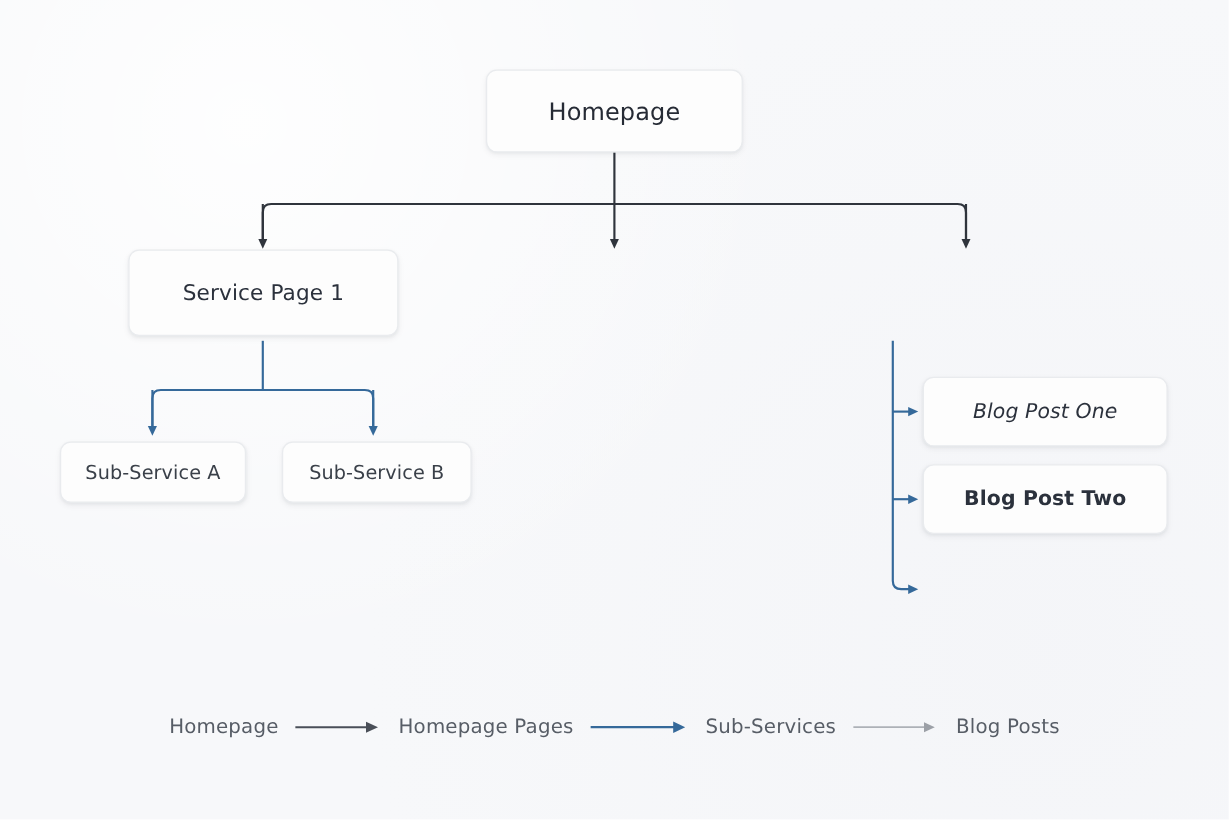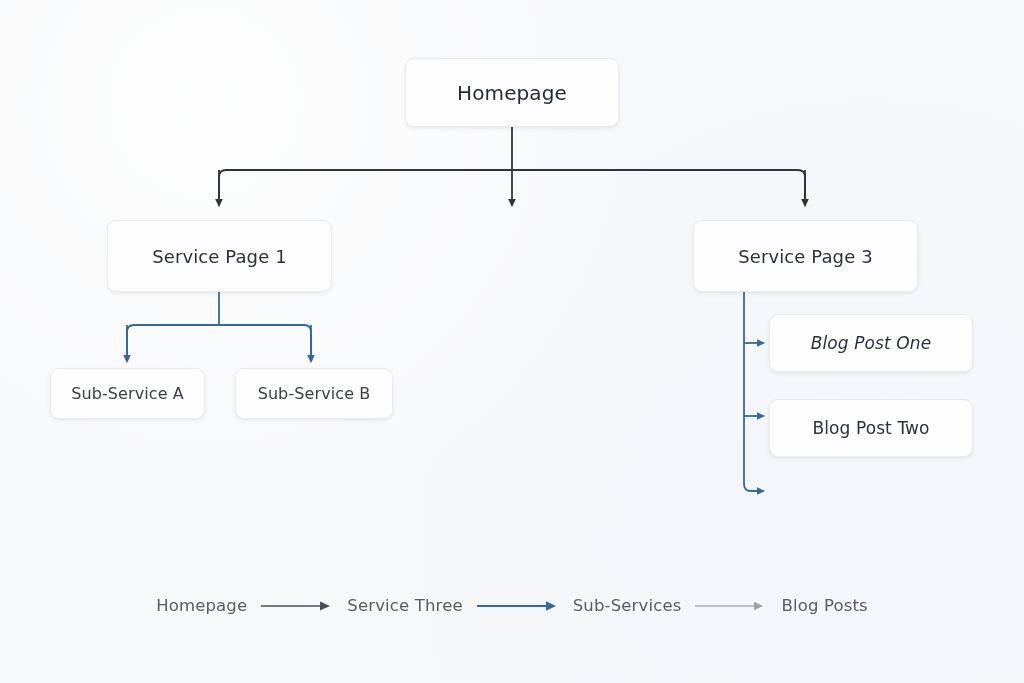--- a/index.html
+++ b/index.html
@@ -51,34 +51,34 @@
     z-index: 3;
   }
   .node-label {
     white-space: nowrap;
     letter-spacing: 0.1px;
   }
 
   .n-home       { left: 405px; top: 58px;  width: 214px; height: 69px; }
   .n-home .node-label { font-size: 20px; color: #262b35; }
 
-  .n-svc        { top: 220px; width: 225px; height: 72px; }
+  .n-svc        { top: 208px; width: 225px; height: 72px; }
   .n-svc1       { left: 107px; }
   .n-svc2       { left: 400px; }
   .n-svc3       { left: 693px; }
   .n-svc .node-label  { font-size: 18px; color: #2b313c; }
 
   .n-sub        { top: 368px; height: 51px; }
   .n-sub-a      { left: 50px;  width: 155px; }
   .n-sub-b      { left: 235px; width: 158px; }
   .n-sub .node-label  { font-size: 16px; color: #3a4049; }
 
   .n-blog       { left: 769px; width: 204px; height: 58px; }
   .n-blog1      { top: 314px; font-style: italic; }
-  .n-blog2      { top: 399px; }
+  .n-blog2      { top: 387px; font-weight: bold; }
   .n-blog3      { top: 461px; }
   .n-blog .node-label { font-size: 17px; color: #2b313c; }
 
   
   #legend {
     position: absolute;
     left: 0;
     top: 596px;
     width: 1024px;
     display: flex;
@@ -143,23 +143,20 @@
     </g>
   </svg>
 
   <div class="node n-home">
     <span class="node-label">Homepage</span>
   </div>
 
   <div class="node n-svc n-svc1">
     <span class="node-label">Service Page 1</span>
   </div>
-  <div class="node n-svc n-svc3">
-    <span class="node-label">Service Page 3</span>
-  </div>
 
   <div class="node n-sub n-sub-b">
     <span class="node-label">Sub-Service B</span>
   </div>
   <div class="node n-sub n-sub-a">
     <span class="node-label">Sub-Service A</span>
   </div>
 
   <div class="node n-blog n-blog1">
     <span class="node-label">Blog Post One</span>
@@ -175,21 +172,21 @@
     </div>
 
     <span class="legend-arrow">
       <svg width="72" height="12" viewBox="0 0 72 12">
         <path d="M0,6 L60,6" stroke="#4a4f58" stroke-width="1.6" fill="none"></path>
         <path d="M59,1.4 L69,6 L59,10.6 z" fill="#4a4f58"></path>
       </svg>
     </span>
 
     <div class="legend-item">
-      <span class="legend-text">Service Three</span>
+      <span class="legend-text">Homepage Pages</span>
     </div>
 
     <span class="legend-arrow">
       <svg width="82" height="12" viewBox="0 0 82 12">
         <path d="M0,6 L70,6" stroke="#35699a" stroke-width="1.8" fill="none"></path>
         <path d="M69,1.2 L79,6 L69,10.8 z" fill="#35699a"></path>
       </svg>
     </span>
 
     <div class="legend-item">

